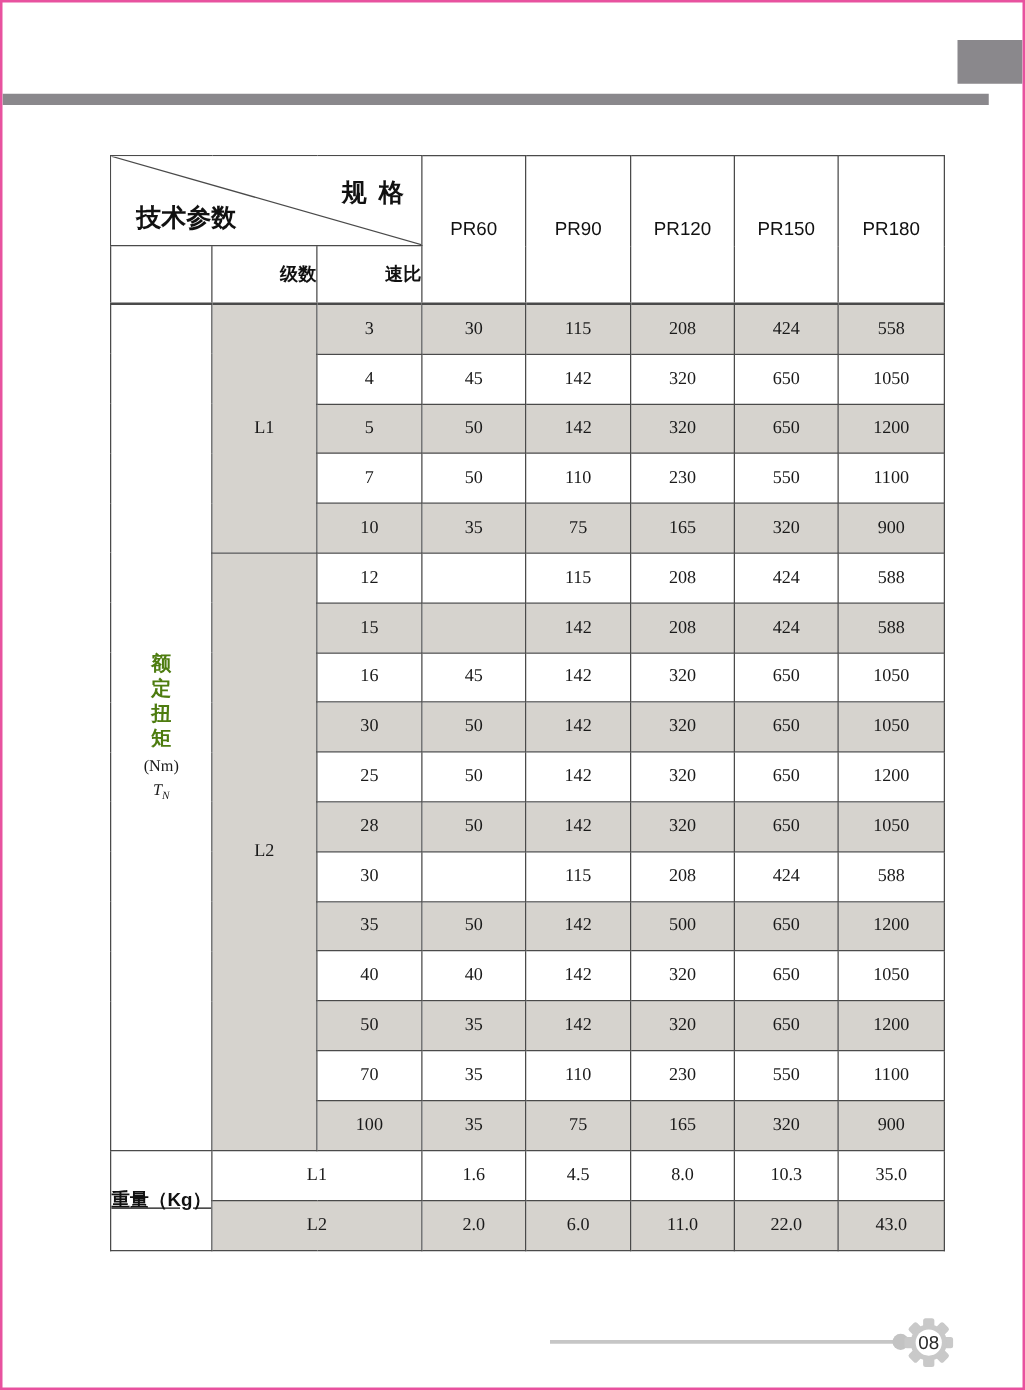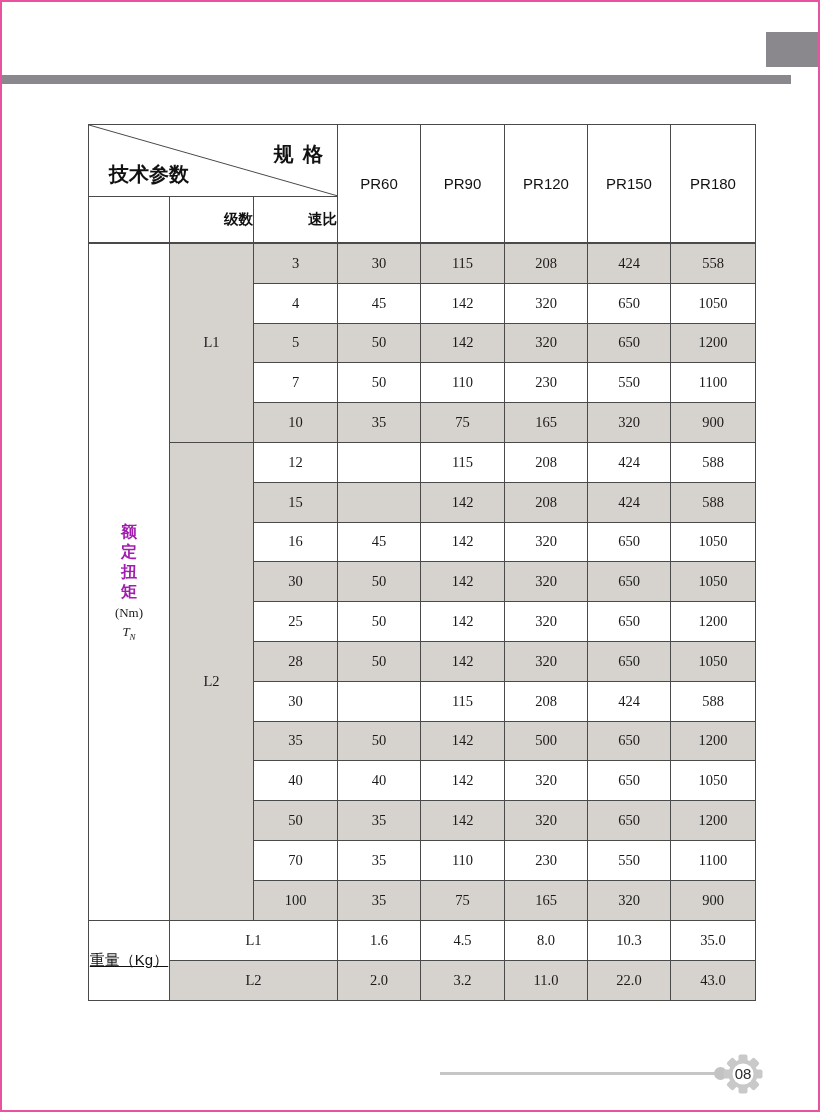--- a/index.html
+++ b/index.html
@@ -45,29 +45,29 @@
   .diag-inner svg{position:absolute;left:0;top:0;}
   .cjk-bold{font-family:"Liberation Sans","DejaVu Sans",sans-serif;font-weight:bold;font-size:20px;color:#111;}
   .diag-bl{position:absolute;left:20px;bottom:8px;}
   .diag-tr{position:absolute;right:12px;top:16px;letter-spacing:2px;}
 
   .torque{display:flex;flex-direction:column;align-items:center;gap:3px;}
   .torque .vert{
     display:inline-block;width:20px;
     word-break:break-all;line-height:20px;
     font-family:"Liberation Sans","DejaVu Sans",sans-serif;
-    font-weight:bold;font-size:16px;color:#a21caf;text-align:center;
+    font-weight:bold;font-size:16px;color:#4d7c0f;text-align:center;
   }
   .torque .unit{font-size:13px;}
   .torque .sym{font-size:13px;font-style:italic;}
   .torque .sym sub{font-size:9px;}
 
   .weight-underline{
     font-family:"Liberation Sans","DejaVu Sans",sans-serif;
-    font-weight:normal;font-size:15px;color:#111;
+    font-weight:bold;font-size:15px;color:#111;
     text-decoration:underline;
   }
   td.weight-stage-cell{font-size:14.5px;}
 
   
   .footer-line{position:absolute;left:438px;top:1070px;width:280px;height:3px;background:#c6c6c6;}
   .footer-dot{position:absolute;left:712px;top:1065px;width:13px;height:13px;border-radius:50%;background:#c3c3c3;}
   .page-gear{position:absolute;left:721px;top:1052px;width:40px;height:40px;}
   .page-gear text{font-family:"Liberation Sans","DejaVu Sans",sans-serif;font-size:15px;fill:#2b2b2b;}
 </style>
@@ -264,21 +264,21 @@
           <td colspan="2" class="weight-stage-cell">L1</td>
           <td class="value-cell">1.6</td>
           <td class="value-cell">4.5</td>
           <td class="value-cell">8.0</td>
           <td class="value-cell">10.3</td>
           <td class="value-cell">35.0</td>
         </tr>
         <tr class="weight-row shaded">
           <td colspan="2" class="weight-stage-cell">L2</td>
           <td class="value-cell">2.0</td>
-          <td class="value-cell">3.2</td>
+          <td class="value-cell">6.0</td>
           <td class="value-cell">11.0</td>
           <td class="value-cell">22.0</td>
           <td class="value-cell">43.0</td>
         </tr>
       </tbody>
   </table>
 
   <div class="footer-line"></div>
   <div class="footer-dot"></div>
   <svg class="page-gear" viewBox="-20 -20 40 40">

